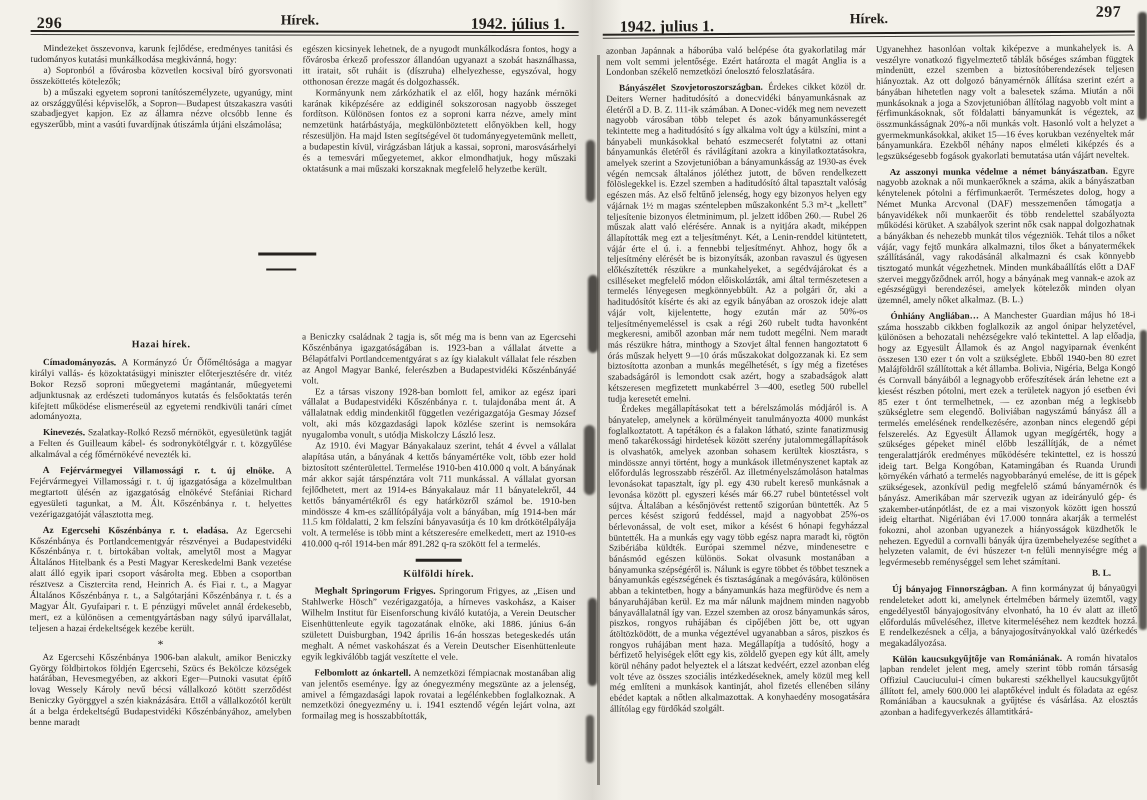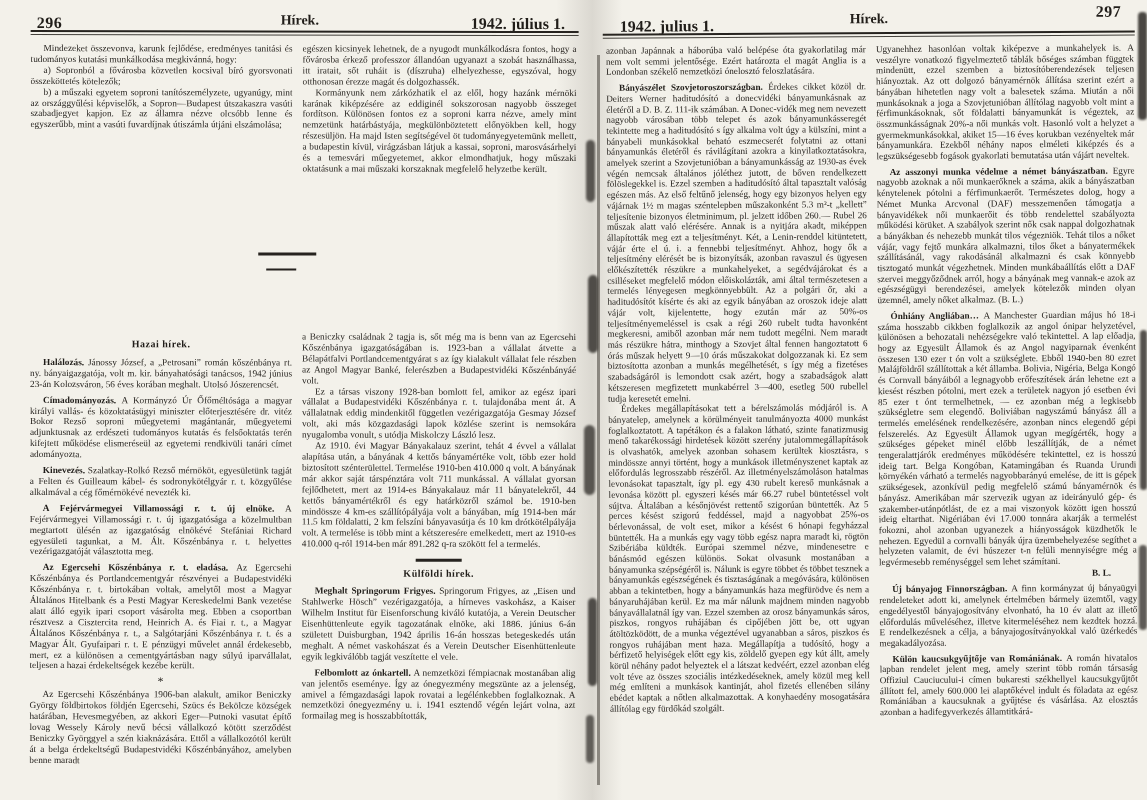--- a/index.html
+++ b/index.html
@@ -62,21 +62,20 @@
         <p class="para">Kormányunk nem zárkózhatik el az elől, hogy hazánk mérnöki karának kiképzésére az eddiginél sokszorosan nagyobb összeget fordítson. Különösen fontos ez a soproni karra nézve, amely mint nemzetünk határbástyája, megkülönböztetett előnyökben kell, hogy részesüljön. Ha majd Isten segítségével öt tudományegyetemünk mellett, a budapestin kívül, virágzásban látjuk a kassai, soproni, marosvásárhelyi és a temesvári műegyetemet, akkor elmondhatjuk, hogy műszaki oktatásunk a mai műszaki korszaknak megfelelő helyzetbe került.</p>
       </div>
 
     <div class="hirek-block">
       <div class="hirek-rule-top"></div>
       <div class="hirek-rule-bottom"></div>
     </div>
 
     <div class="text-col" style="left:30px;top:338px;width:262px;height:456px;">
         <h3 class="section-heading">Hazai hírek.</h3>
-        <p class="para item"><strong class="lead">Halálozás. </strong>Jánossy József, a „Petrosani” román kőszénbánya rt. ny. bányaigazgatója, volt m. kir. bányahatósági tanácsos, 1942 június 23-án Kolozsváron, 56 éves korában meghalt. Utolsó Jószerencsét.</p>
         <p class="para item"><strong class="lead">Címadományozás. </strong>A Kormányzó Úr Őfőméltósága a magyar királyi vallás- és közoktatásügyi miniszter előterjesztésére dr. vitéz Bokor Rezső soproni műegyetemi magántanár, műegyetemi adjunktusnak az erdészeti tudományos kutatás és felsőoktatás terén kifejtett működése elismeréseül az egyetemi rendkivüli tanári címet adományozta.</p>
         <p class="para item"><strong class="lead">Kinevezés. </strong>Szalatkay-Rolkó Rezső mérnököt, egyesületünk tagját a Felten és Guilleaum kábel- és sodronykötélgyár r. t. közgyűlése alkalmával a cég főmérnökévé nevezték ki.</p>
         <p class="para item"><strong class="lead">A Fejérvármegyei Villamossági r. t. új elnöke. </strong>A Fejérvármegyei Villamossági r. t. új igazgatósága a közelmultban megtartott ülésén az igazgatóság elnökévé Stefániai Richard egyesületi tagunkat, a M. Ált. Kőszénbánya r. t. helyettes vezérigazgatóját választotta meg.</p>
         <p class="para item"><strong class="lead">Az Egercsehi Kőszénbánya r. t. eladása. </strong>Az Egercsehi Kőszénbánya és Portlandcementgyár részvényei a Budapestvidéki Kőszénbánya r. t. birtokában voltak, amelytől most a Magyar Általános Hitelbank és a Pesti Magyar Kereskedelmi Bank vezetése alatt álló egyik ipari csoport vásárolta meg. Ebben a csoportban résztvesz a Cisztercita rend, Heinrich A. és Fiai r. t., a Magyar Általános Kőszénbánya r. t., a Salgótarjáni Kőszénbánya r. t. és a Magyar Ált. Gyufaipari r. t. E pénzügyi művelet annál érdekesebb, mert, ez a különösen a cementgyártásban nagy súlyú iparvállalat, teljesen a hazai érdekeltségek kezébe került.</p>
         <div class="star-sep">*</div>
         <p class="para">Az Egercsehi Kőszénbánya 1906-ban alakult, amikor Beniczky György földbirtokos földjén Egercsehi, Szücs és Bekölcze községek határában, Hevesmegyében, az akkori Eger—Putnoki vasutat építő lovag Wessely Károly nevű bécsi vállalkozó kötött szerződést Beniczky Györggyel a szén kiaknázására. Ettől a vállalkozótól került át a belga érdekeltségű Budapestvidéki Kőszénbányához, amelyben benne maradt</p>
       </div>
     <div class="text-col" style="left:302px;top:332px;width:274px;height:462px;">
         <p class="para noindent">a Beniczky családnak 2 tagja is, sőt még ma is benn van az Egercsehi Kőszénbánya igazgatóságában is. 1923-ban a vállalat átvette a Bélapátfalvi Portlandcementgyárat s az így kialakult vállalat fele részben az Angol Magyar Banké, felerészben a Budapestvidéki Kőszénbányáé volt.</p>
         <p class="para">Ez a társas viszony 1928-ban bomlott fel, amikor az egész ipari vállalat a Budapestvidéki Kőszénbánya r. t. tulajdonába ment át. A vállalatnak eddig mindenkitől független vezérigazgatója Gesmay József volt, aki más közgazdasági lapok közlése szerint is nemsokára nyugalomba vonult, s utódja Miskolczy László lesz.</p>

